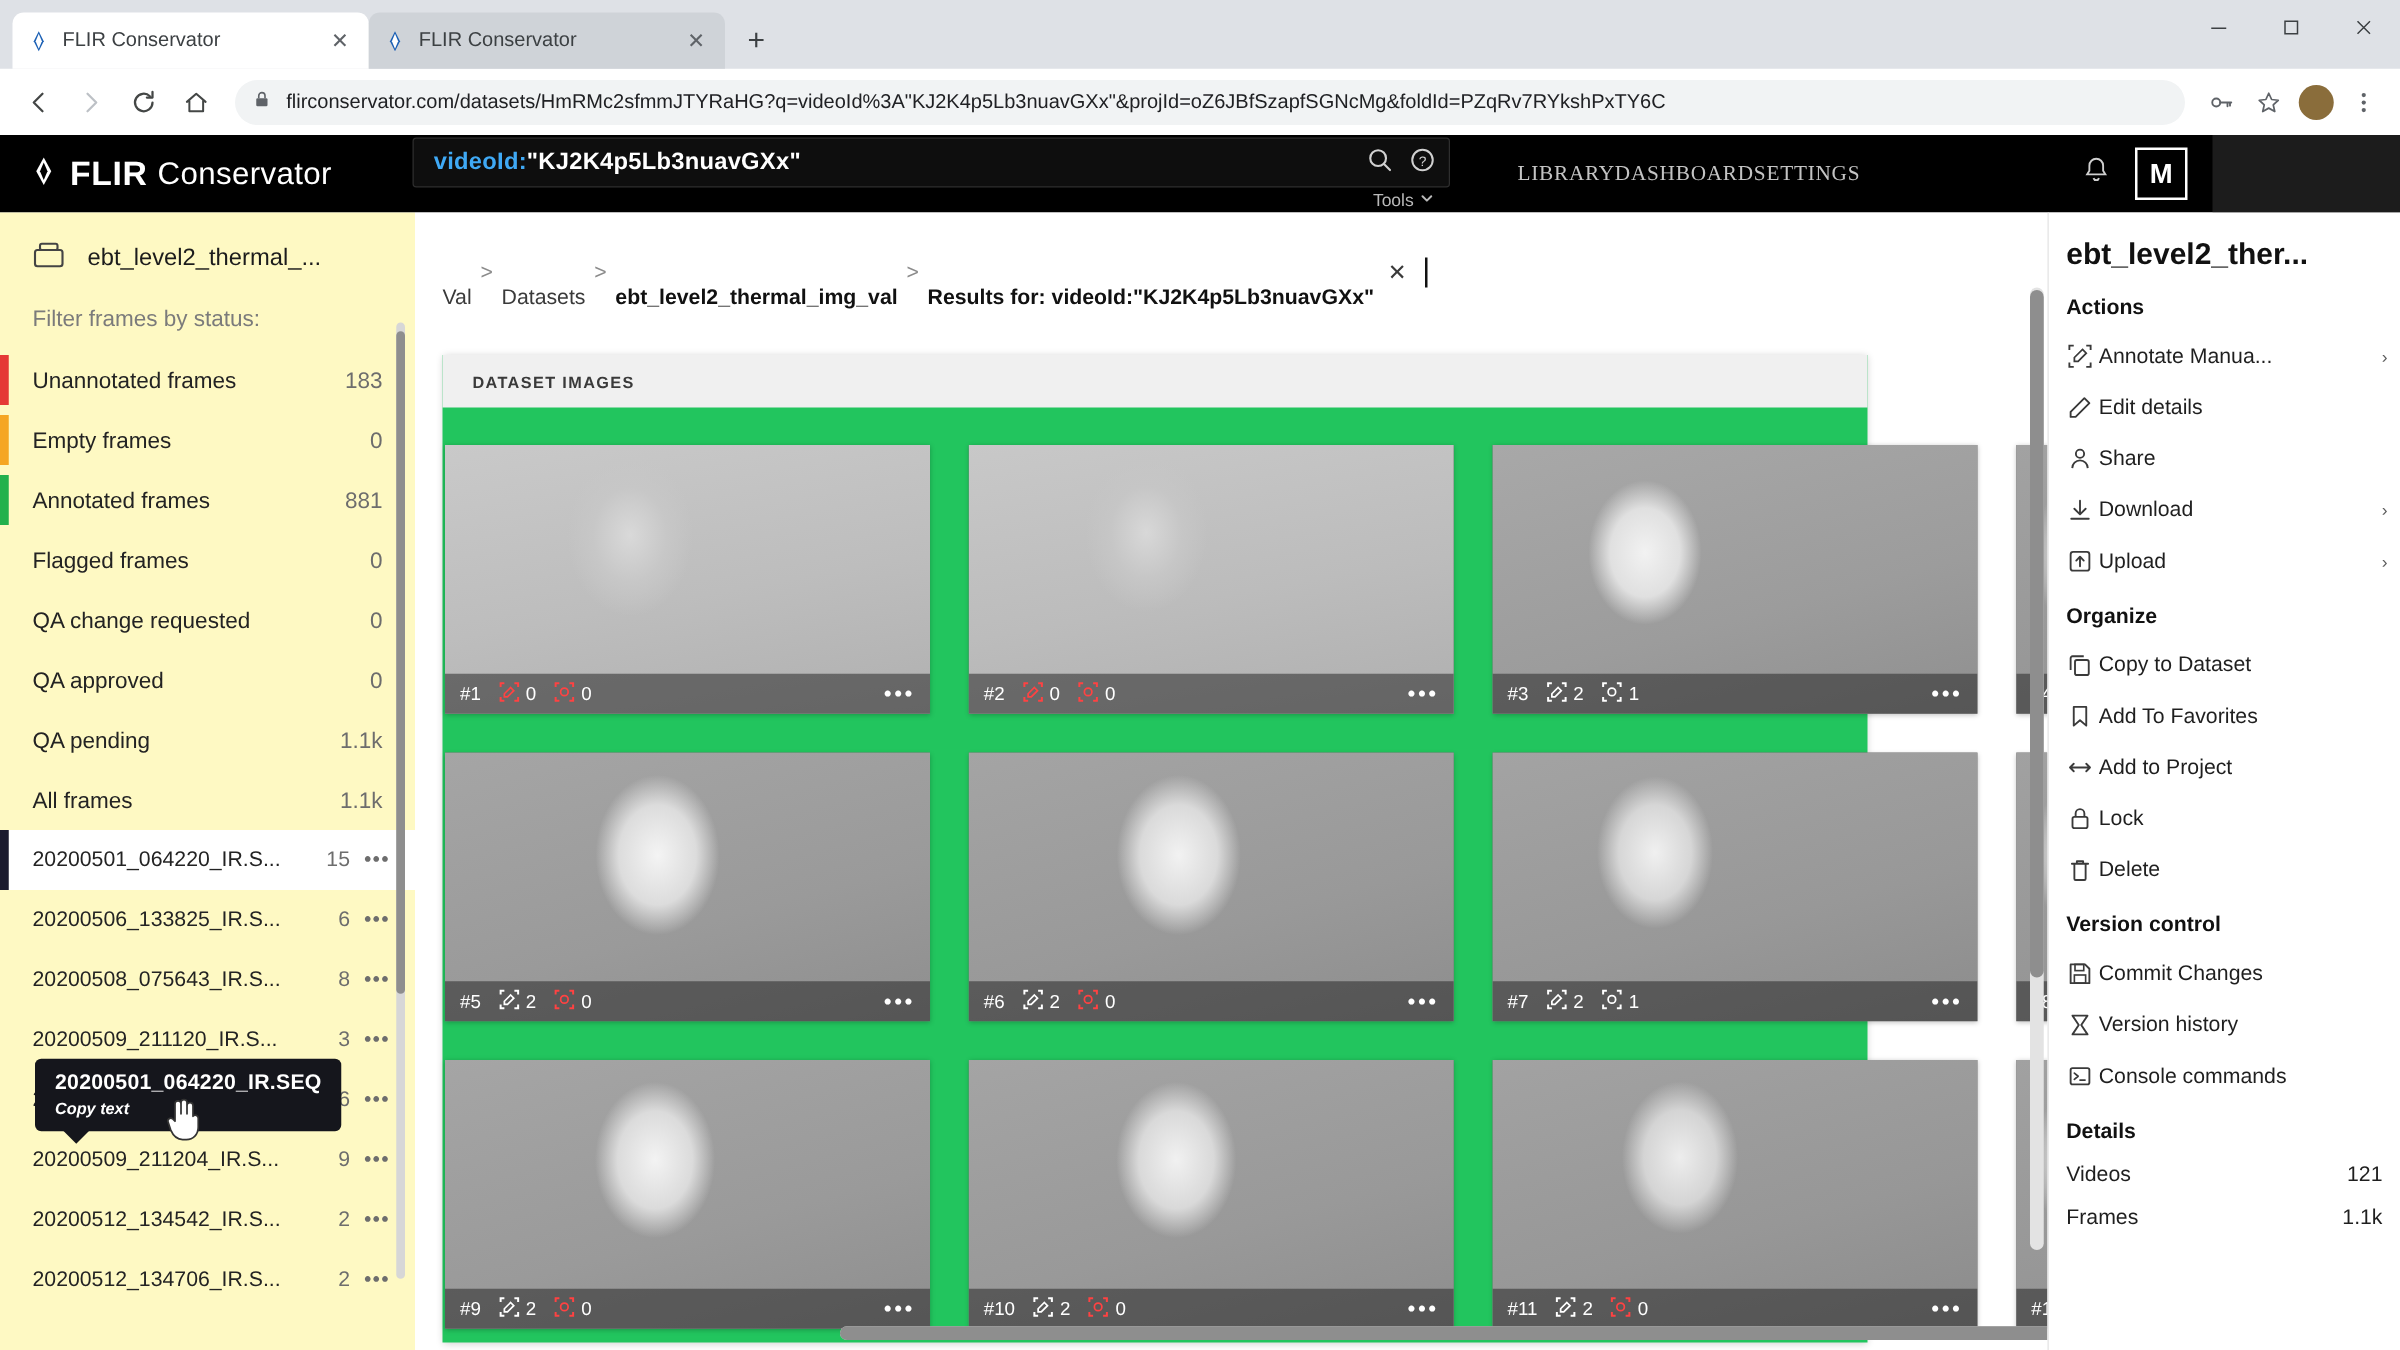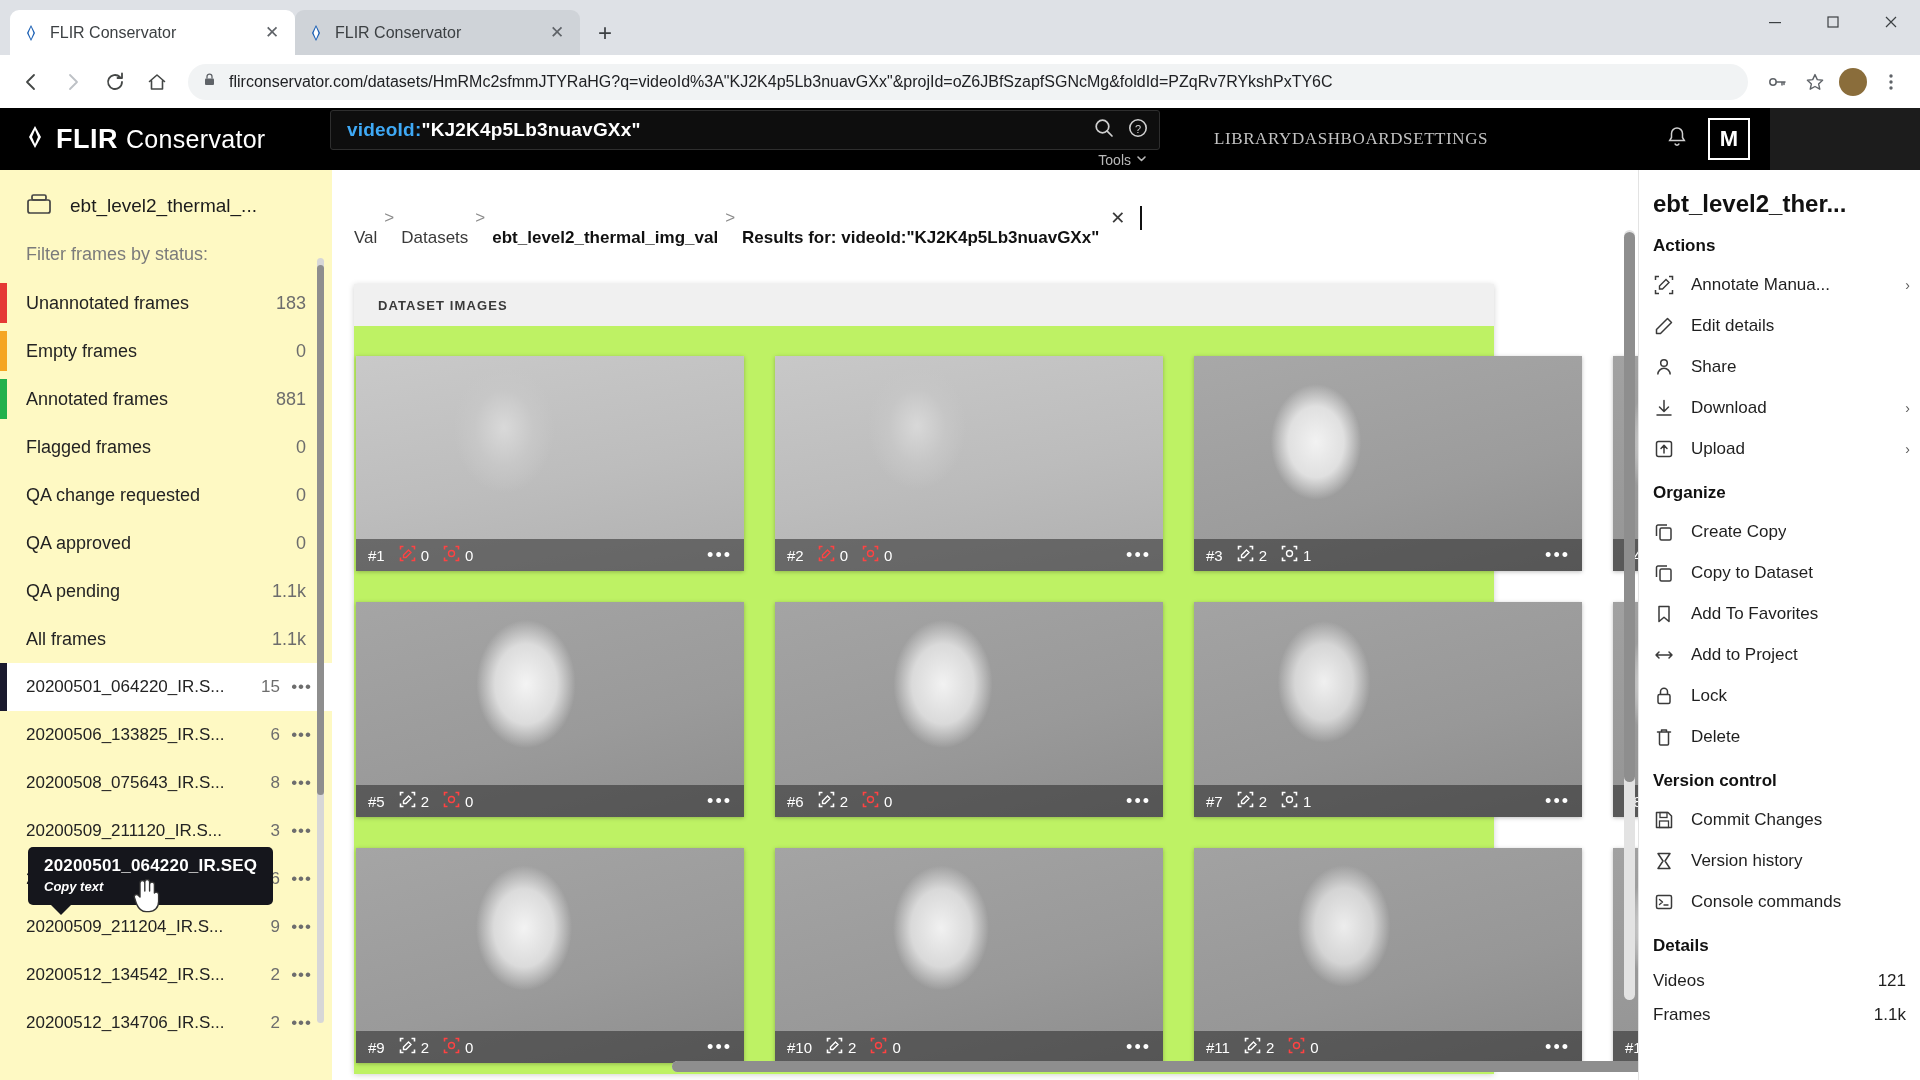--- a/index.html
+++ b/index.html
@@ -102,21 +102,21 @@
 
   
   .main { flex: 1; background: #fff; position: relative; overflow: hidden; }
   .crumbs { display: flex; align-items: center; gap: 7px; padding: 18px 0 0 22px; font-size: 17px; color: #2b2b2b; }
   .crumb { color: #3a3a3a; margin-top: 40px; }
   .crumb.bold { font-weight: 700; color: #111; }
   .crumb-sep { color: #8b8b8b; }
   .crumb-x { font-size: 18px; color: #3a3a3a; margin-left: 4px; }
   .caret { width: 2px; height: 24px; background: #111; margin-left: 8px; }
 
-  .panel { margin: 36px 0 0 22px; background: #bef264; box-shadow: 0 1px 6px rgba(0,0,0,.18);
+  .panel { margin: 36px 0 0 22px; background: #22c55e; box-shadow: 0 1px 6px rgba(0,0,0,.18);
     width: 1140px; height: 790px; position: relative; }
   .panel-head { background: #f0f0f0; height: 42px; display: flex; align-items: center;
     padding-left: 24px; font-size: 13px; font-weight: 700; letter-spacing: 1.1px; color: #3a3a3a; }
   .grid { display: grid; grid-template-columns: repeat(4, 388px); gap: 31px; padding: 30px 0 0 2px; }
   .card { width: 388px; height: 215px; position: relative; box-shadow: 0 1px 4px rgba(0,0,0,.25);
     overflow: hidden; background: #7b7b7b; }
   .thermal { position: absolute; inset: 0; }
   .card-bar { position: absolute; left: 0; right: 0; bottom: 0; height: 32px;
     background: rgba(40,40,40,.55); display: flex; align-items: center; padding: 0 12px; gap: 14px; }
   .cid { color: #fff; font-size: 15px; }
@@ -128,21 +128,21 @@
   .hscroll-thumb { position: absolute; left: 340px; bottom: 8px; width: 1000px; height: 11px; background: #8e8e8e; border-radius: 6px; }
   .mainscroll-track { position: absolute; right: 3px; top: 60px; width: 11px; height: 770px; background: #e3e3e3; border-radius: 6px; }
   .mainscroll-thumb { position: absolute; right: 3px; top: 62px; width: 11px; height: 550px; background: #8e8e8e; border-radius: 6px; }
 
   
   .rightpanel { width: 282px; background: #fff; border-left: 1px solid #e3e3e3;
     padding: 0; position: relative; }
   .rp-title { font-size: 24px; font-weight: 700; color: #111; padding: 20px 14px 4px 14px;
      white-space: nowrap; overflow: hidden; text-overflow: ellipsis; }
   .rp-section { font-size: 17px; font-weight: 700; color: #111; padding: 14px 0 8px 14px; }
-  .rp-item { display: flex; align-items: center; gap: 16px; height: 41px; padding: 0 10px 0 14px;
+  .rp-item { display: flex; align-items: center; gap: 4px; height: 41px; padding: 0 10px 0 14px;
     font-size: 17px; color: #1f1f1f; text-align: center; }
   .rp-ico { width: 22px; display: flex; align-items: center; justify-content: center; color: #3a3a3a; }
   .rp-label { white-space: nowrap; overflow: hidden; text-overflow: ellipsis; }
   .rp-chev { margin-left: auto; color: #5c5c5c; font-size: 14px; }
   .rp-det { display: flex; align-items: center; height: 34px; padding: 0 14px; font-size: 17px; color: #1f1f1f; }
   .rp-det .v { margin-left: auto; }
 </style>
 </head>
 <body>
 
@@ -740,29 +740,20 @@
     </div>
 
     <div class="rp-section">Organize</div>
     <div class="rp-item">
       <span class="rp-ico">
           <svg width="20" height="20" viewBox="0 0 20 20">
             <rect x="6" y="6" width="11" height="12" rx="1.5" fill="none" stroke="#3a3a3a" stroke-width="1.5"></rect>
             <path d="M13 3 H4 a1.5 1.5 0 0 0 -1.5 1.5 V14" fill="none" stroke="#3a3a3a" stroke-width="1.5"></path>
           </svg>
         </span>
-      <span class="rp-label">Create Copy</span>
-    </div>
-    <div class="rp-item">
-      <span class="rp-ico">
-          <svg width="20" height="20" viewBox="0 0 20 20">
-            <rect x="6" y="6" width="11" height="12" rx="1.5" fill="none" stroke="#3a3a3a" stroke-width="1.5"></rect>
-            <path d="M13 3 H4 a1.5 1.5 0 0 0 -1.5 1.5 V14" fill="none" stroke="#3a3a3a" stroke-width="1.5"></path>
-          </svg>
-        </span>
       <span class="rp-label">Copy to Dataset</span>
     </div>
     <div class="rp-item">
       <span class="rp-ico">
           <svg width="20" height="20" viewBox="0 0 20 20">
             <path d="M5 2.5 H15 V17.5 L10 13.2 L5 17.5 z" fill="none" stroke="#3a3a3a" stroke-width="1.5" stroke-linejoin="round"></path>
           </svg>
         </span>
       <span class="rp-label">Add To Favorites</span>
     </div>

